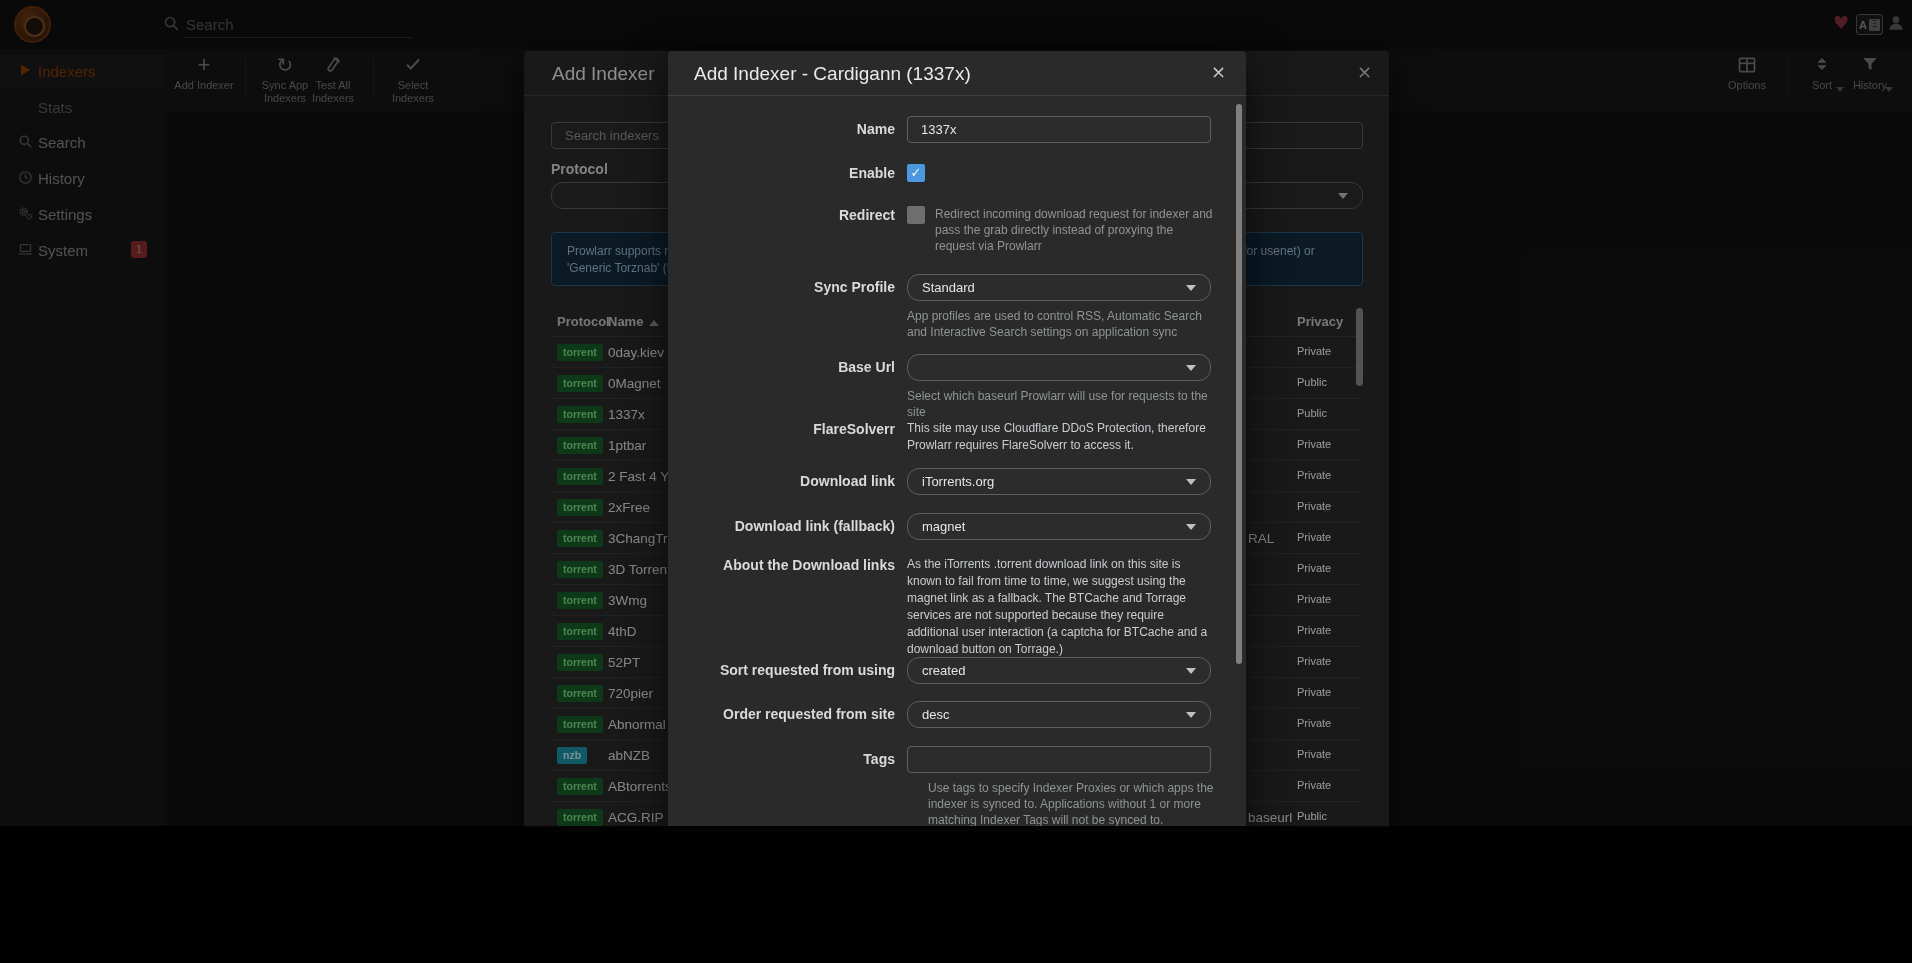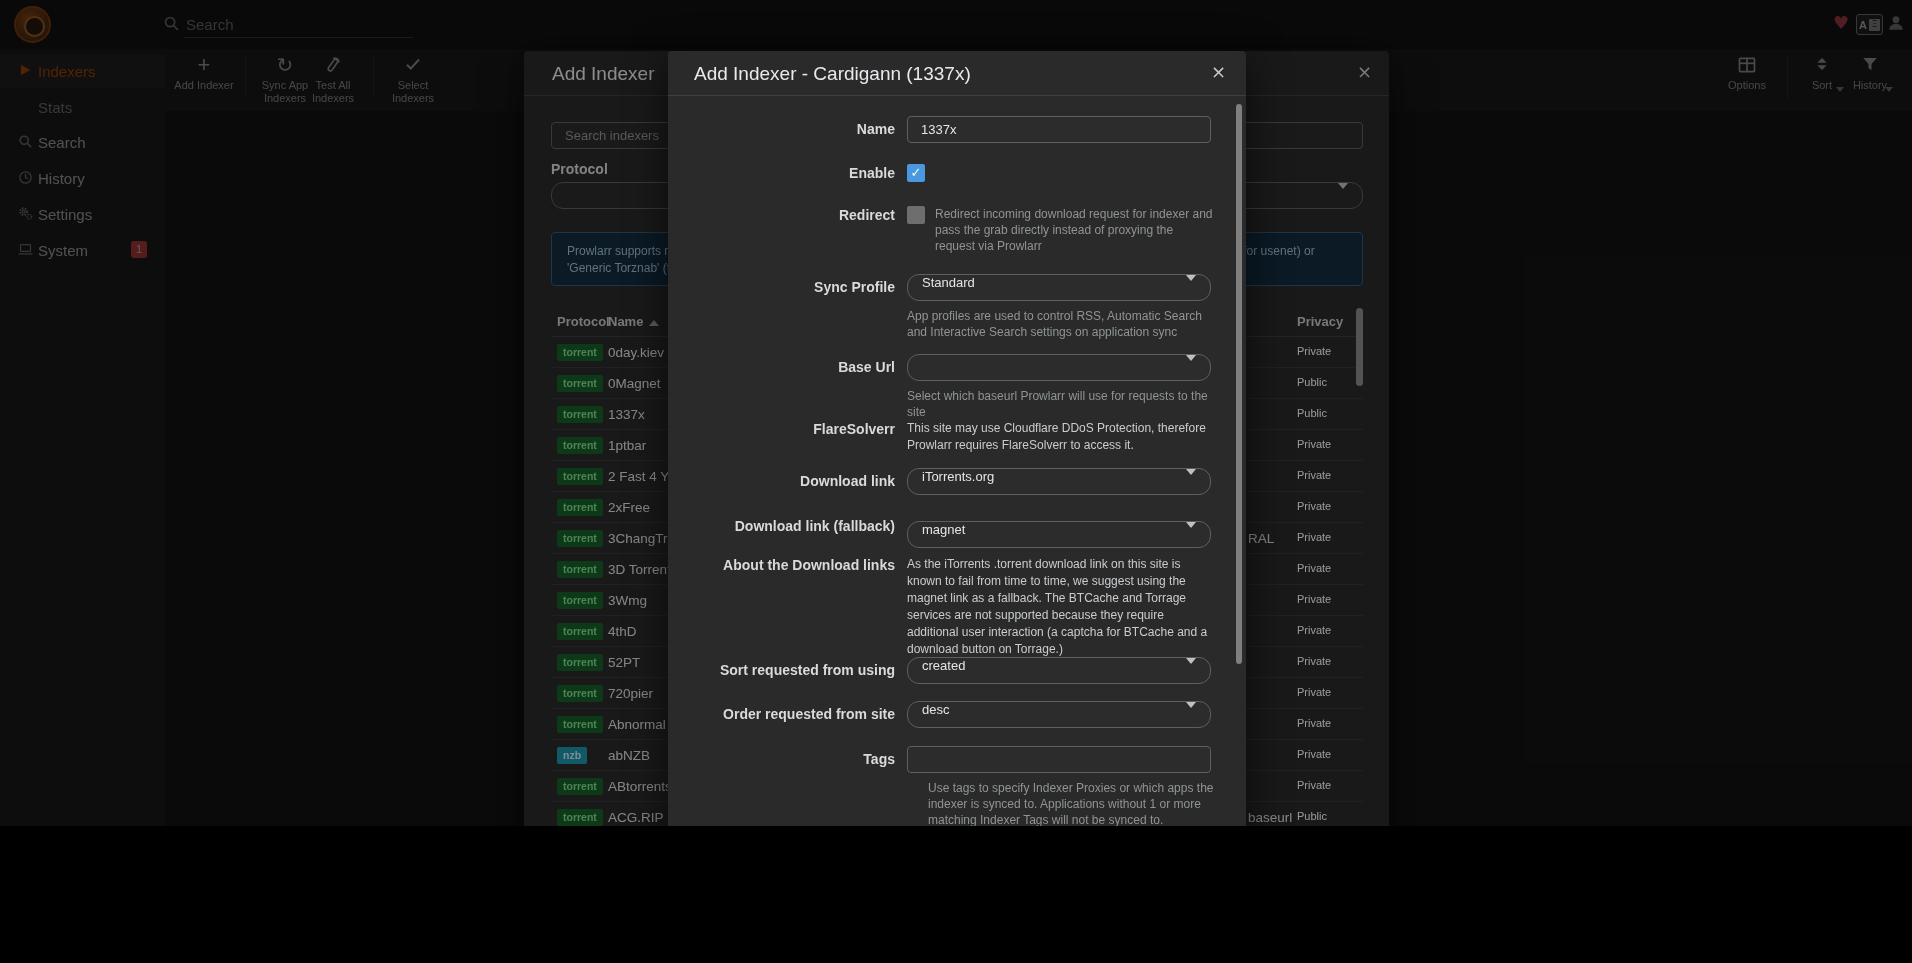--- a/index.html
+++ b/index.html
@@ -59,21 +59,21 @@
        color:#f0f0f0;font-size:13px;text-align:center;line-height:24px;cursor:pointer;}
 
   
   #modal1{left:524px;top:51px;width:865px;height:867px;}
   #m1-search{position:absolute;left:27px;top:71px;width:812px;height:27px;background:#2c2c2c;
         border:1px solid #5c6064;border-radius:4px;color:#dcdcdc;font-size:13px;padding:0 13px;outline:none;
         font-family:"Liberation Sans",sans-serif;}
   #m1-search::placeholder{color:#8f9496;}
   #m1-protocol-label{position:absolute;left:27px;top:110px;font-size:14px;font-weight:600;color:#d8dadc;}
   .selectbox{background:#2c2c2c;border:1px solid #5c6064;border-radius:12px;color:#e4e5e6;font-size:13px;
-        display:flex;align-items:flex-start;padding:0 14px;cursor:pointer;position:absolute;height:27px;}
+        display:flex;align-items:center;padding:0 14px;cursor:pointer;position:absolute;height:27px;}
   .selectbox .val{flex:1;}
   .caret-dn{width:0;height:0;border-left:5px solid transparent;border-right:5px solid transparent;
         border-top:6px solid #c0c0c0;}
   #m1-protocol-select{left:27px;top:131px;width:812px;}
   #m1-alert{position:absolute;left:27px;top:181px;width:812px;height:54px;background:#132c3e;
         border:1px solid #2f5a7d;border-radius:4px;color:#a0bdd4;font-size:12px;line-height:17px;
         padding:10px 15px;overflow:hidden;}
   #m1-thead{position:absolute;left:27px;top:257px;width:812px;height:29px;border-bottom:1px solid #3c3c3c;
         font-size:13px;font-weight:600;color:#c5c8ca;}
   #m1-thead .h-protocol{position:absolute;left:6px;top:6px;}
@@ -462,21 +462,21 @@
       <div class="frow" style="top:417px;">
         <span class="flabel">Download link</span>
         <div class="selectbox fselect" style="top:0;">
           <span class="val">iTorrents.org</span>
           <span class="caret-dn"></span>
         </div>
       </div>
 
       <div class="frow" style="top:462px;">
         <span class="flabel">Download link (fallback)</span>
-        <div class="selectbox fselect" style="top:8px;gap:12px;">
+        <div class="selectbox fselect" style="top:0;gap:12px;">
           <span class="val">magnet</span>
           <span class="caret-dn"></span>
         </div>
       </div>
 
       <div class="frow" style="top:505px;">
         <span class="flabel top0">About the Download links</span>
         <div class="ftext" style="top:0;">As the iTorrents .torrent download link on this site is known to fail from time to time, we suggest using the magnet link as a fallback. The BTCache and Torrage services are not supported because they require additional user interaction (a captcha for BTCache and a download button on Torrage.)</div>
       </div>
 

